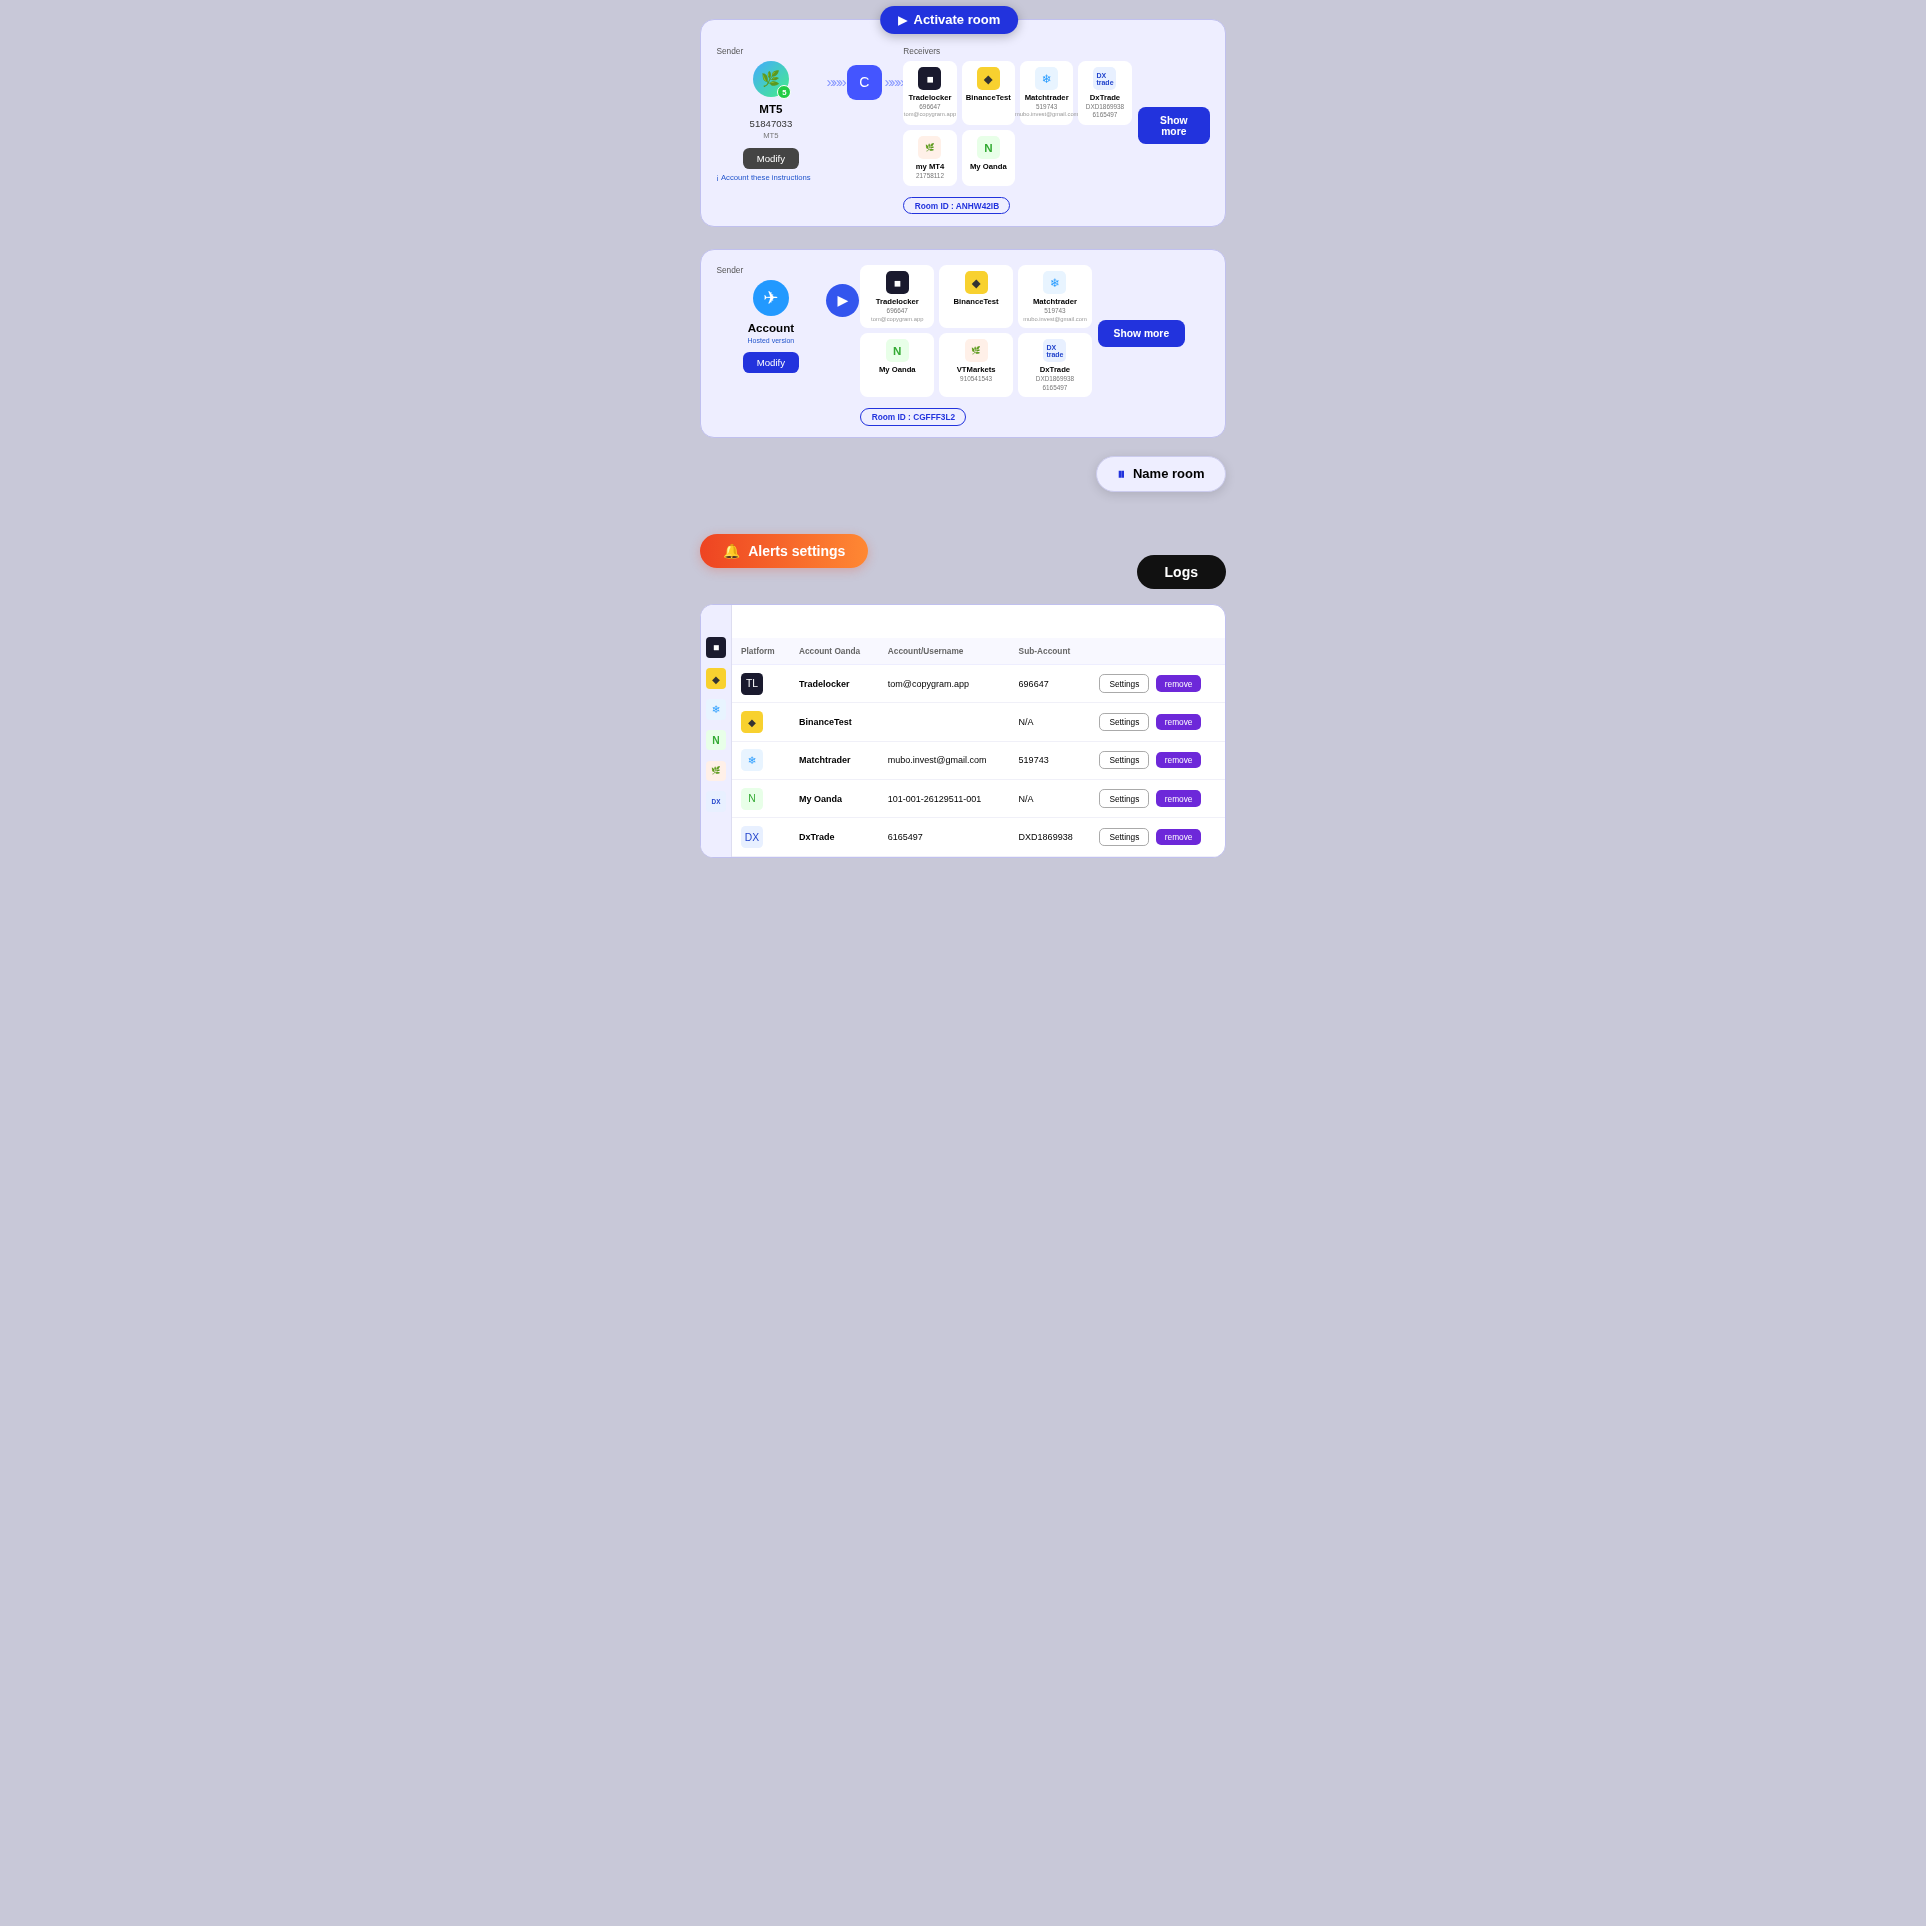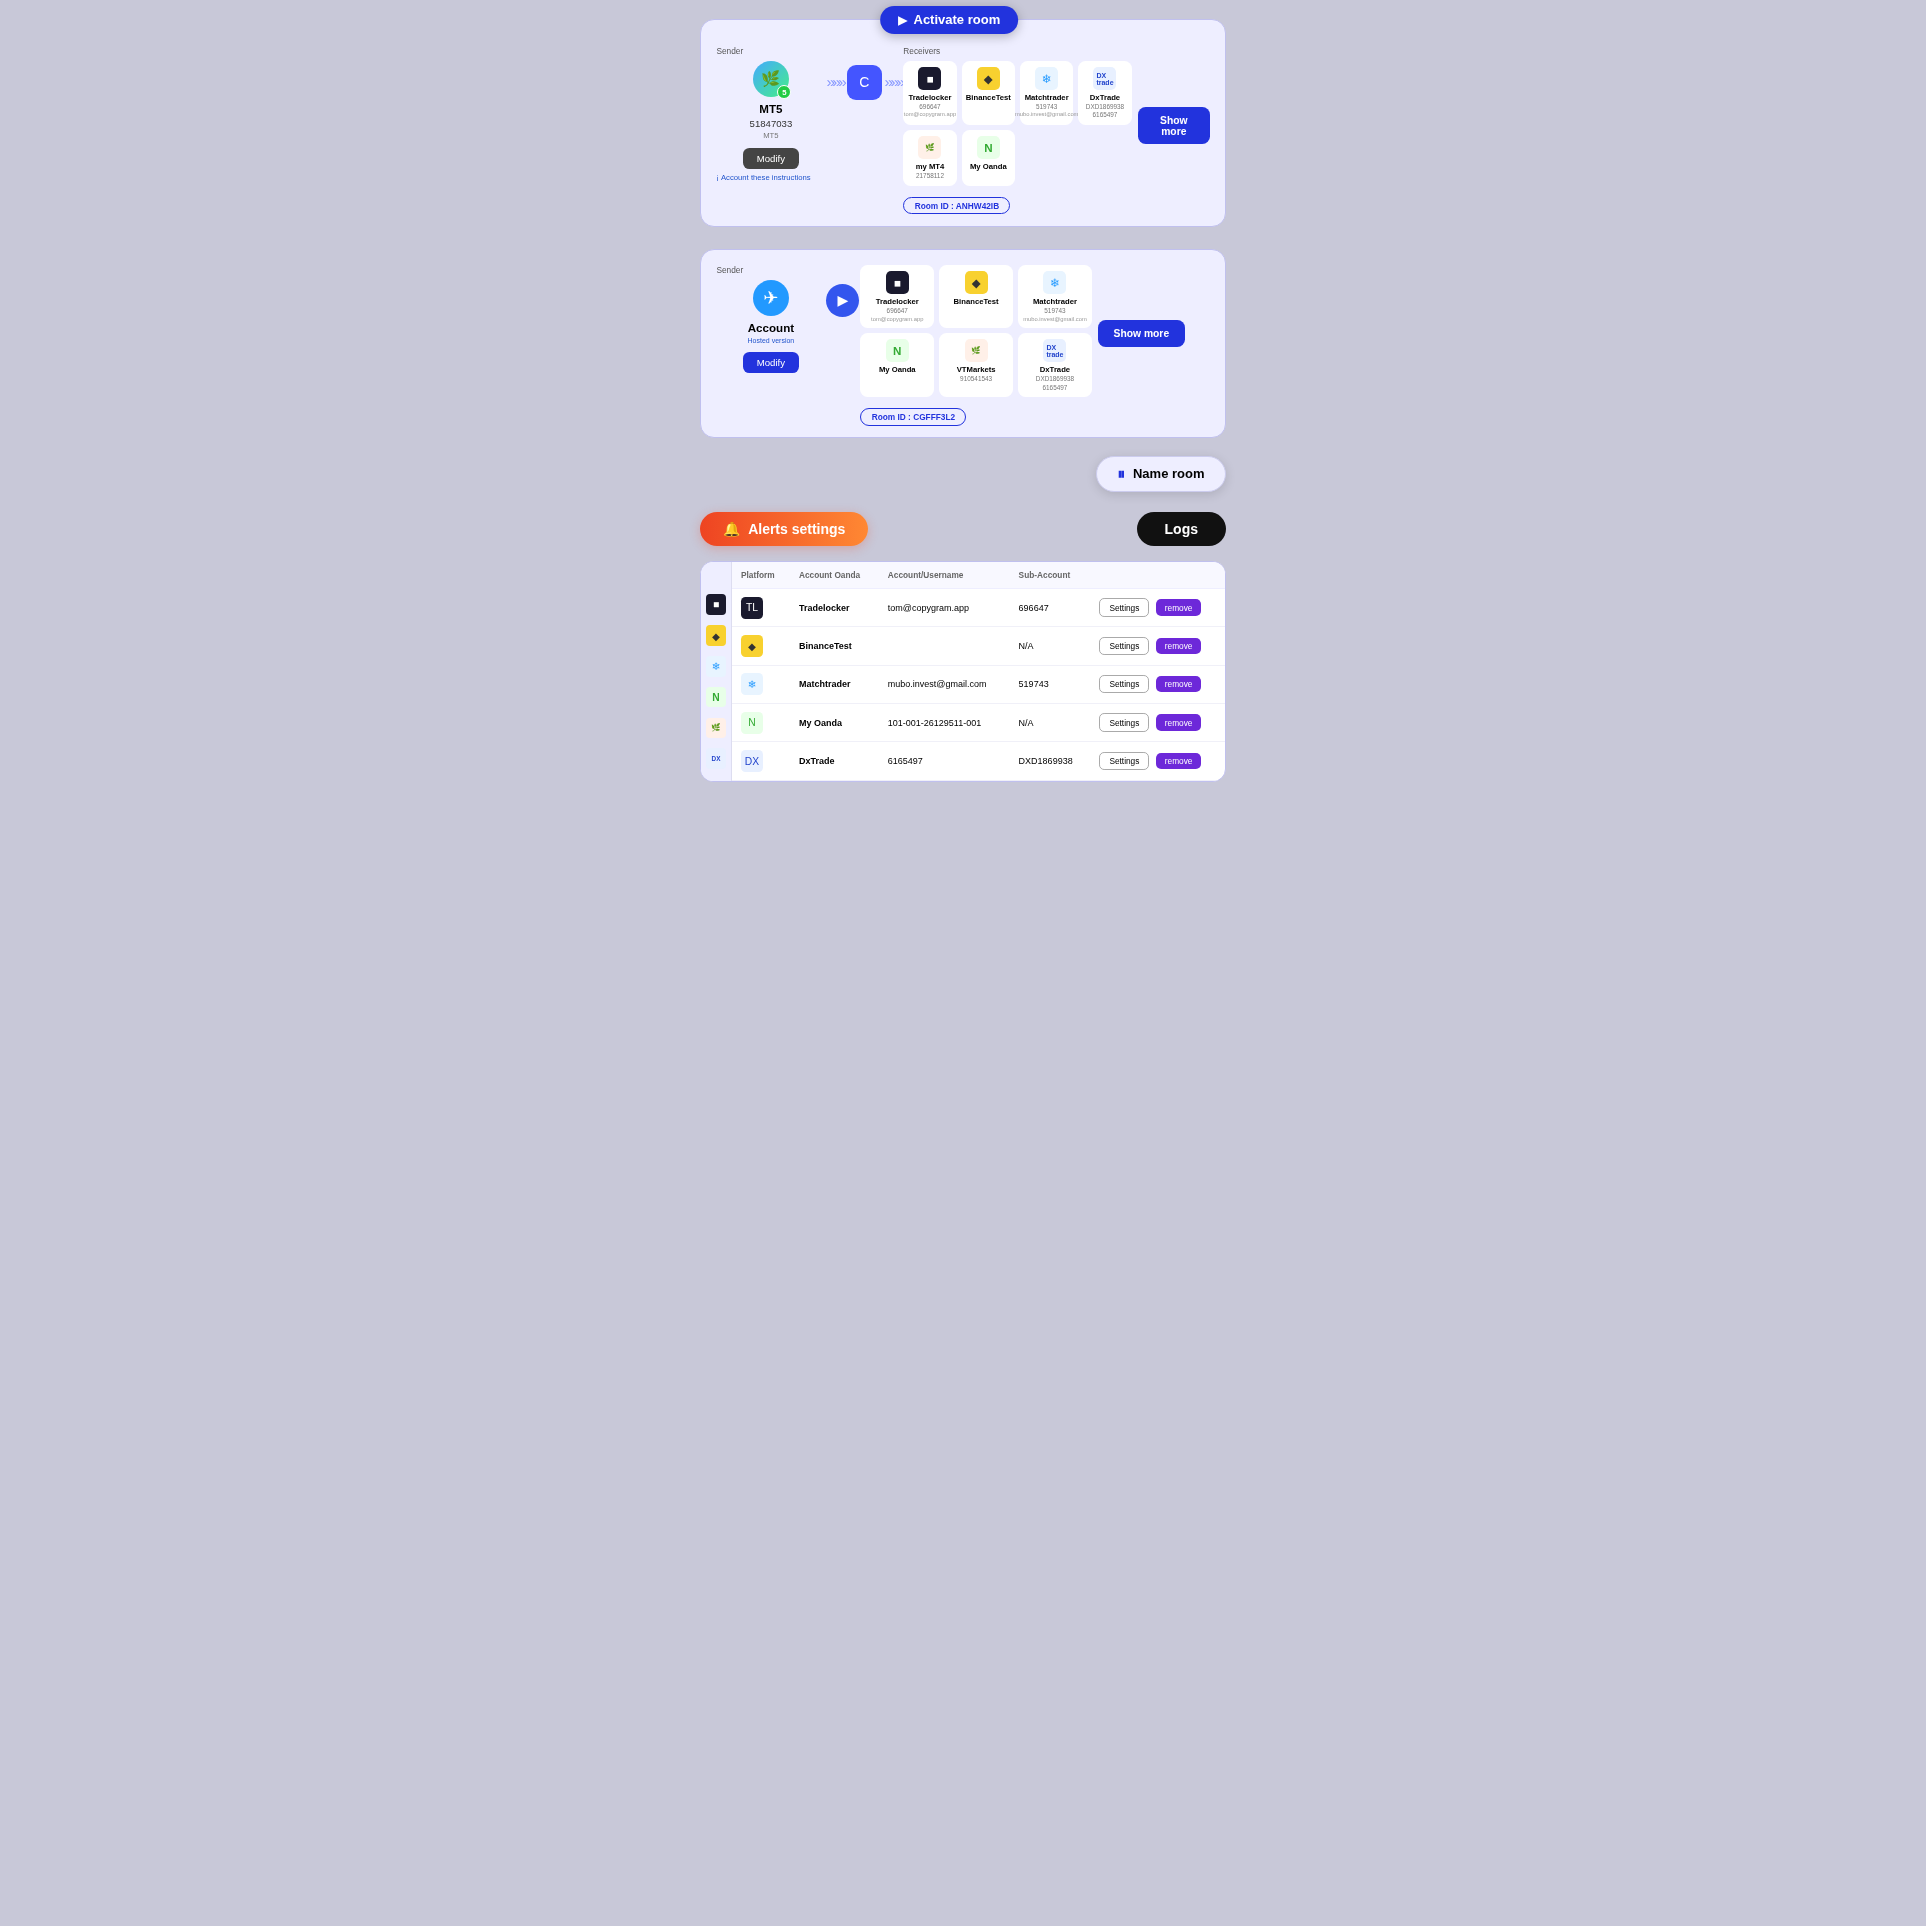--- a/index.html
+++ b/index.html
@@ -270,20 +270,21 @@
     }
     .logs-btn {
       background: #111;
       color: #fff;
       border: none;
       border-radius: 19px;
       padding: 9px 28px;
       font-size: 14px;
       font-weight: 700;
       cursor: pointer;
+      margin-top: 43px;
     }
 
     
     .table-card {
       background: #fff;
       border-radius: 13px;
       border: 1.3px solid #c0c0ee;
       width: 526px;
       overflow: hidden;
       position: relative;
@@ -304,20 +305,21 @@
       width: 20.5px; height: 20.5px;
       border-radius: 3.9px;
       display: flex; align-items: center; justify-content: center;
       font-size: 10.3px;
     }
     table {
       width: 100%;
       border-collapse: collapse;
       margin-left: 31px;
       width: calc(100% - 31px);
+      margin-top: 33px;
     }
     thead tr {
       background: #f8f8ff;
     }
     th {
       text-align: left;
       padding: 7.7px 9px;
       font-size: 8.3px;
       color: #666;
       font-weight: 600;

